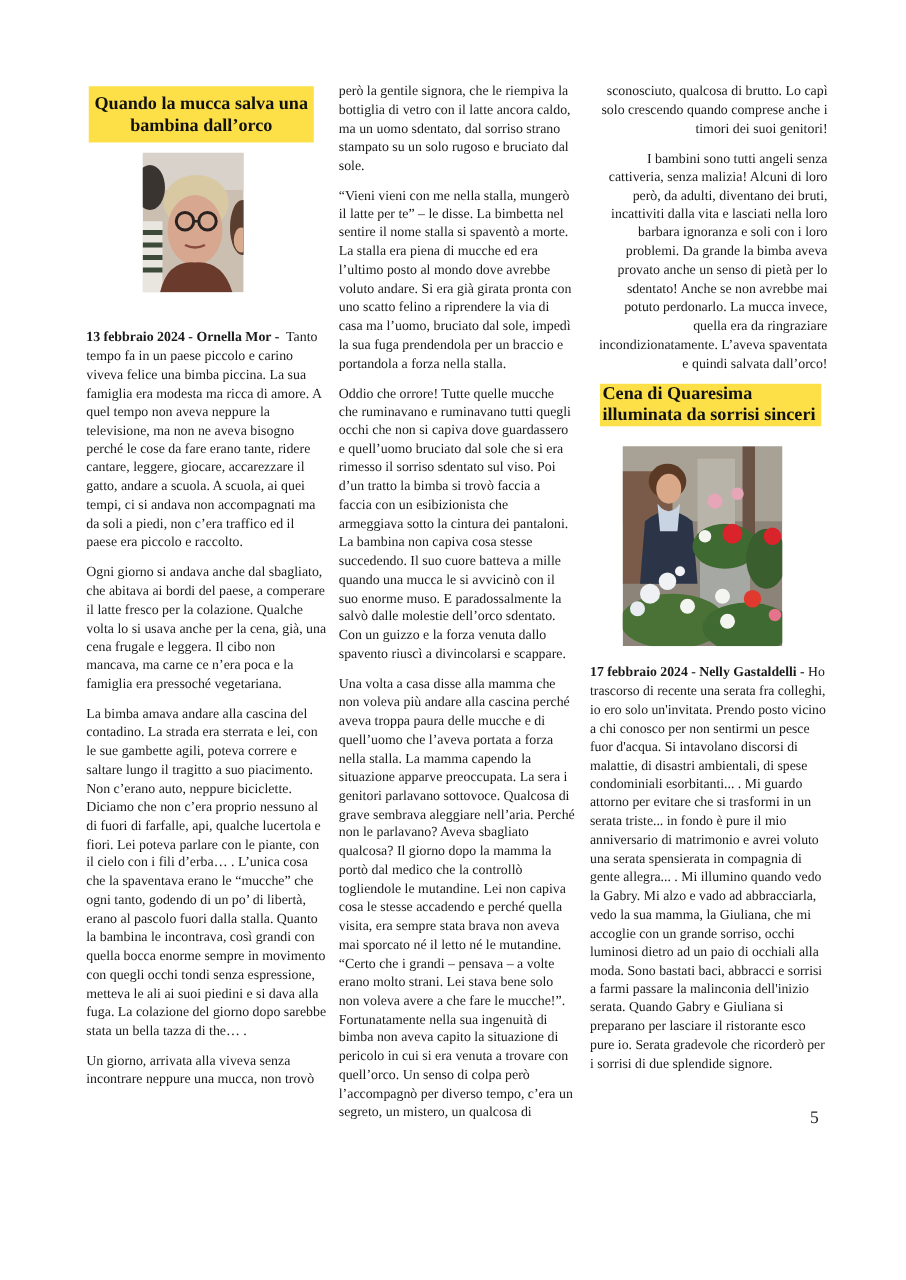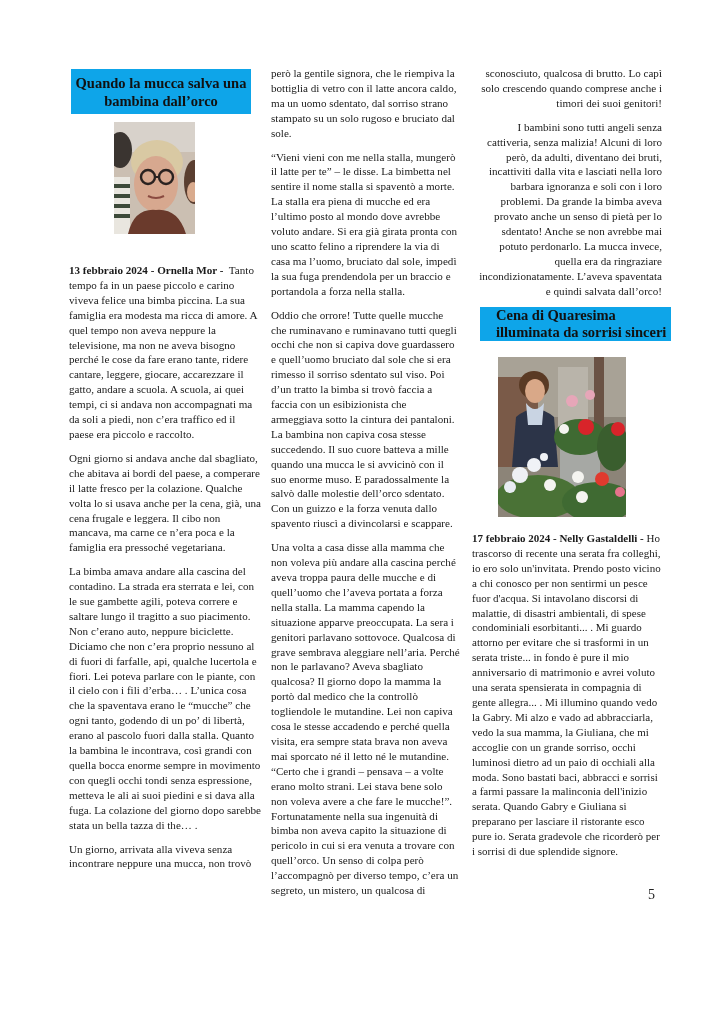--- a/index.html
+++ b/index.html
@@ -6,32 +6,32 @@
   body {
     width: 725px; height: 1024px; position: relative; overflow: hidden;
     font-family: "Liberation Serif", "DejaVu Serif", serif;
     color: #1a1a1a;
   }
   .col { position: absolute; top: 66px; font-size: 11.1px; line-height: 14.9px; }
   .col p { margin: 0 0 9px 0; }
   #col2 { left: 271px; width: 190px; top: 66px; }
   #col3 { left: 472px; width: 190px; top: 66px; text-align: right; }
   .heading-box {
-    background: #0ea5e9;
+    background: #fde047;
     font-family: "Liberation Serif", "DejaVu Serif", serif;
     font-weight: bold; color: #111;
   }
   #h1 {
     position: absolute; left: 71px; top: 69px; width: 180px; height: 45px;
     font-size: 14.5px; line-height: 18px; text-align: center;
     display: flex; align-items: center; justify-content: center;
   }
   #h2 {
     position: absolute; left: 480px; top: 307px; width: 175px; height: 34px;
-    font-size: 14.5px; line-height: 17px; text-align: left; padding-left: 16px;
+    font-size: 14.5px; line-height: 17px; text-align: left; padding-left: 2px;
   }
   .photo { position: absolute; overflow: hidden; }
   #photo1 { left: 114px; top: 122px; width: 81px; height: 112px; }
   #photo2 { left: 498px; top: 357px; width: 128px; height: 160px; }
   #text1 { position: absolute; left: 69px; top: 263px; width: 192px; font-size: 11.1px; line-height: 14.9px; }
   #text1 p { margin: 0 0 9px 0; }
   #text3b { position: absolute; left: 472px; top: 531px; width: 192px; font-size: 11px; line-height: 14.9px; }
   #text3b p { margin: 0; }
   b { font-weight: bold; }
   #page-number { position: absolute; left: 648px; top: 887px; font-size: 14px; color: #222; }

